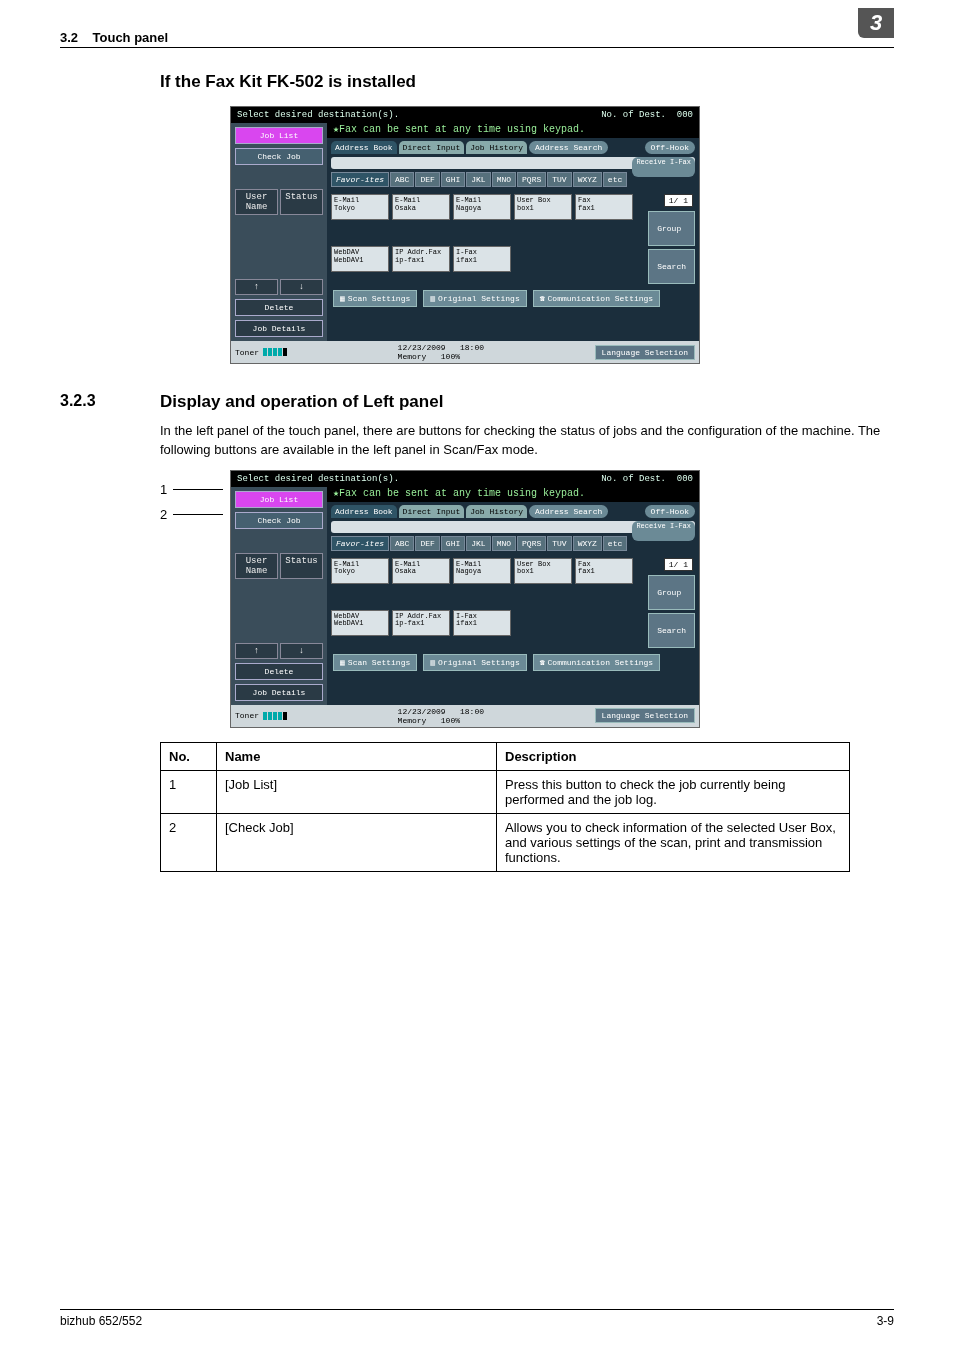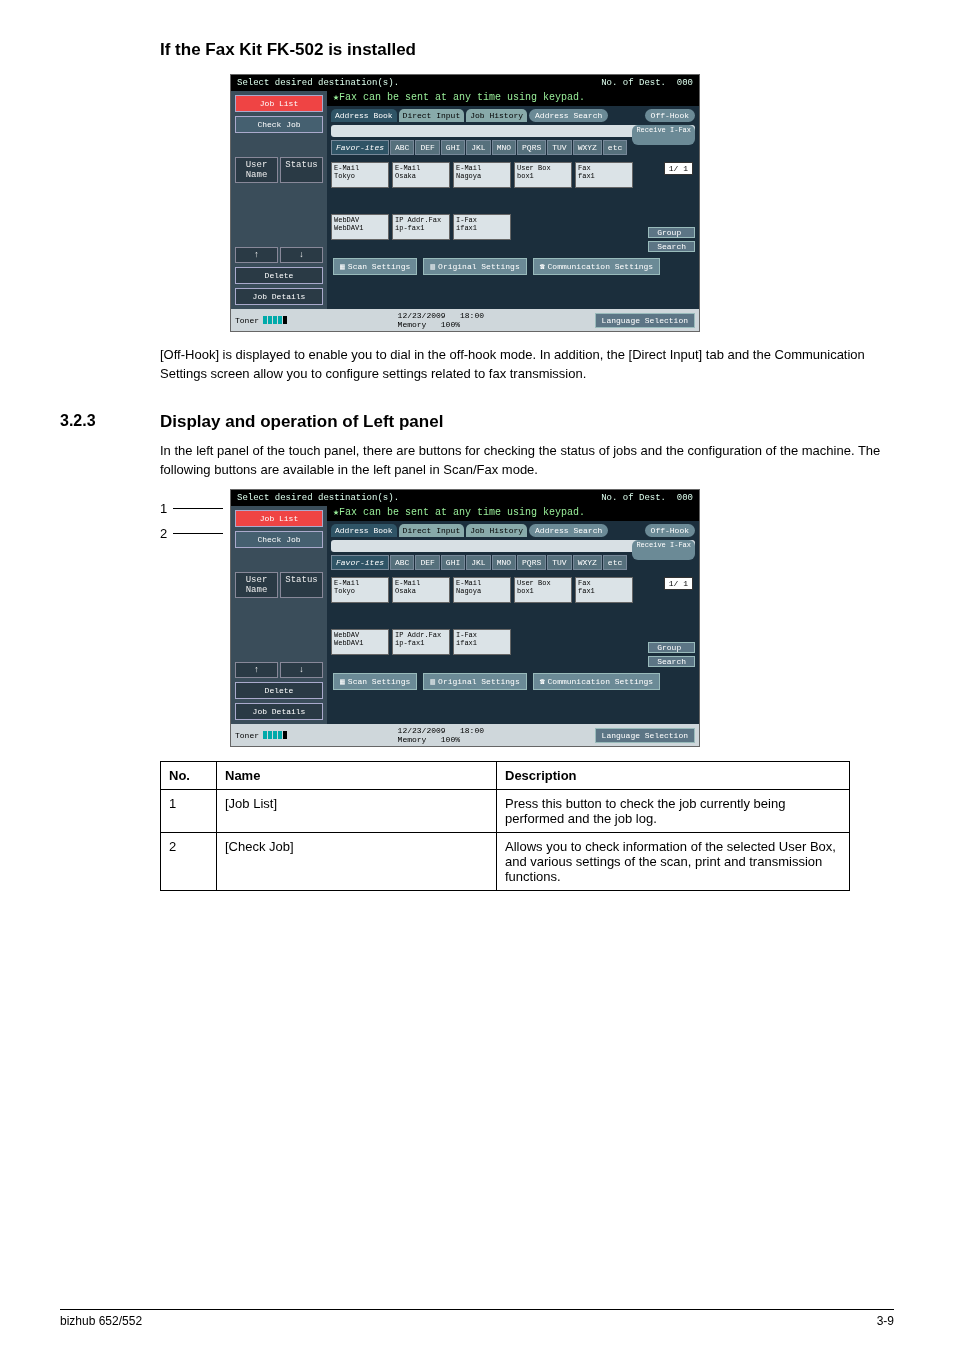--- a/index.html
+++ b/index.html
@@ -73,21 +73,21 @@
   .left-col {
     width: 96px;
     background: #3a4d5a;
     display:flex;
     flex-direction:column;
     gap:4px;
     padding:4px;
   }
   .right-col { flex:1; display:flex; flex-direction:column; }
   .side-btn {
-    background:#ef4444;
+    background:#d946ef;
     text-align:center;
     padding:3px 2px;
     border:1px solid #aac;
     color:#fff;
     font-size:8px;
   }
   .side-btn.alt { background:#456070; }
   .side-btn.dark { background:#2a3a45; }
   .side-pair { display:flex; gap:2px;font-family:Liberation Mono, monospace; }
   .side-pair .sq { flex:1; background:#2a3a45; border:1px solid #889; text-align:center; padding:2px 0;}
@@ -99,21 +99,21 @@
   .tab.pill { background:#6b8a96; color:#fff; border-radius:8px; padding:2px 6px;}
   .chipbar { background:#d8e0e4; height:12px; margin:0 4px; border-radius:3px; position:relative;}
   .chip-r { position:absolute; right:0; top:0; height:20px; background:#6b8a96; color:#fff; font-size:7px; padding:1px 4px; border-radius:6px;}
   .alpha { display:flex; gap:1px; padding:3px 4px; flex-wrap:wrap;}
   .alpha .a { background:#56707c; color:#fff; padding:2px 4px; font-size:8px; min-width:24px; text-align:center; border:1px solid #789;}
   .alpha .a.sel { background:#2f5466;font-style:italic; }
   .cards { display:flex; flex-wrap:wrap; gap:3px; padding:4px; position:relative;}
   .card { width:58px; height:26px; background:#dbe3e7; border:1px solid #666; color:#000; font-size:7px; padding:2px; line-height:1.1;}
   .pg-ind { position:absolute; right:6px; top:4px; background:#fff; border:1px solid #333; font-size:8px; padding:1px 4px; color:#000;}
   .side-actions { position:absolute; right:4px; bottom:2px; display:flex; flex-direction:column; gap:3px;}
-  .side-actions .sa { background:#5c7585; color:#fff; font-size:8px; padding:0 8px; border:1px solid #9bb;}
+  .side-actions .sa { background:#5c7585; color:#fff; font-size:8px; padding:12px 8px; border:1px solid #9bb;}
   .bottom-tabs { display:flex; gap:6px; padding:4px 6px; align-items:center;}
   .btab { background:#6b8a96; color:#fff; font-size:8px; padding:3px 6px; border:1px solid #9bb; display:flex; align-items:center; gap:3px;}
   .footerbar { display:flex; justify-content:space-between; align-items:center; background:#cfd7db; color:#000; font-size:8px; padding:2px 4px;}
   .footerbar .lang { background:#5c7585; color:#fff; padding:2px 6px; border:1px solid #9bb;}
   .tonerbar { display:flex; align-items:center; gap:4px; background:#3a4d5a; padding:3px 4px; border-top:1px solid #678;}
   .tonerbar .bars { display:flex; gap:1px;}
   .tonerbar .bars span { width:4px; height:8px; background:#000; display:block;}
   .tonerbar .bars span.on { background:#0aa;}
 
   
@@ -143,20 +143,27 @@
     border-top:1px solid #000;
     padding-top:4px;
     font-size:12px;
   }
 </style>
 </head>
 <body>
 
 <div class="page">
 
+  <div class="header-row">
+    <div class="header-left">
+      <span>3.2</span>&nbsp;&nbsp;&nbsp;
+      <span>Touch panel</span>
+    </div>
+    <div class="chapter-badge">3</div>
+  </div>
 
   <h3 class="sub">If the Fax Kit FK-502 is installed</h3>
 
   <div class="panel-wrap">
     <div class="panel">
       <div class="top-msg">
         <span>Select desired destination(s).</span>
         <span><span>No. of Dest.</span>&nbsp;&nbsp;<span>000</span></span>
       </div>
       <div class="panel-row">
@@ -239,21 +246,20 @@
           <span>12/23/2009</span>&nbsp;&nbsp;
           <span>18:00</span><br>
           <span>Memory</span>&nbsp;&nbsp;
           <span>100%</span>
         </div>
         <div class="lang">Language Selection</div>
       </div>
     </div>
   </div>
 
-  <p class="body-text">[Off-Hook] is displayed to enable you to dial in the off-hook mode. In addition, the [Direct Input] tab and the Communication Settings screen allow you to configure settings related to fax transmission.</p>
 
   <div class="sec-row">
     <div class="sec-num">3.2.3</div>
     <div class="sec-title">Display and operation of Left panel</div>
   </div>
 
   <p class="body-text">In the left panel of the touch panel, there are buttons for checking the status of jobs and the configuration of the machine. The following buttons are available in the left panel in Scan/Fax mode.</p>
 
   <div class="panel-wrap">
     <div class="callouts">

